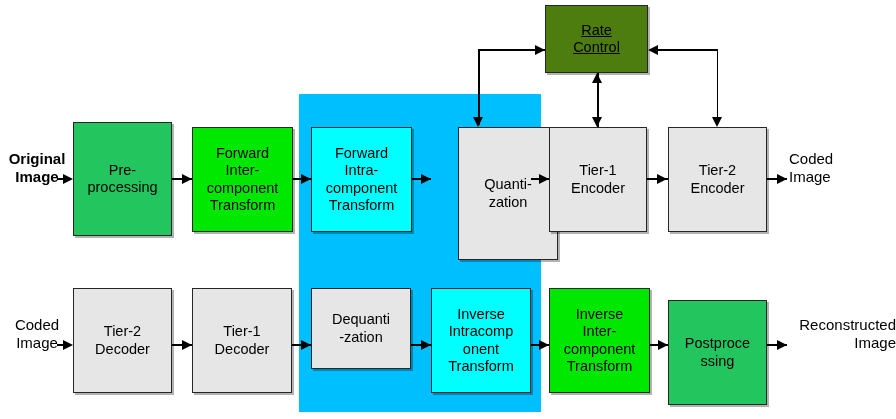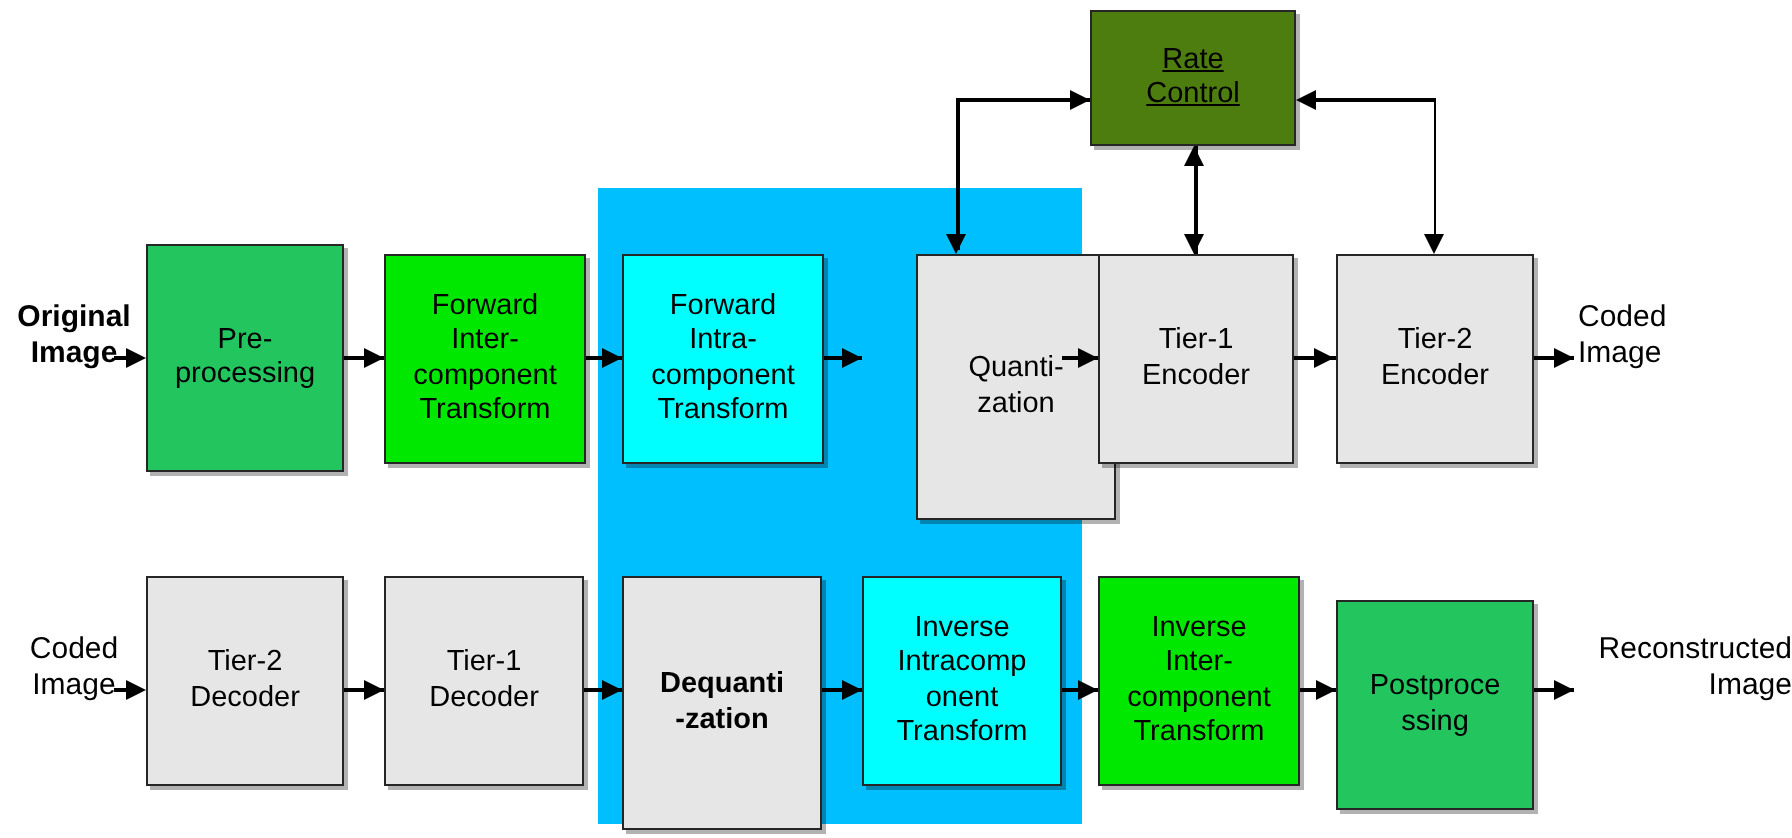--- a/index.html
+++ b/index.html
@@ -180,21 +180,21 @@
   <div class="arrow right" style="left:182px; top:339.5px;"></div>
 
   <div class="box b-gray" style="left:192px; top:288px; width:100px; height:105px;">
     <span class="lbl">Tier-1
 Decoder</span>
   </div>
 
   <div class="ln h" style="left:292px; top:344px; width:19px;"></div>
   <div class="arrow right" style="left:301px; top:339.5px;"></div>
 
-  <div class="box b-gray" style="left:311px; top:288px; width:100px; height:127px;font-weight:bold;">
+  <div class="box b-gray" style="left:311px; top:288px; width:100px; height:81px;">
     <span class="lbl">Dequanti
 -zation</span>
   </div>
 
   <div class="ln h" style="left:411px; top:344px; width:20px;"></div>
   <div class="arrow right" style="left:421px; top:339.5px;"></div>
 
   <div class="box b-cyan" style="left:431px; top:288px; width:100px; height:105px;">
     <span class="lbl">Inverse
 Intracomp

